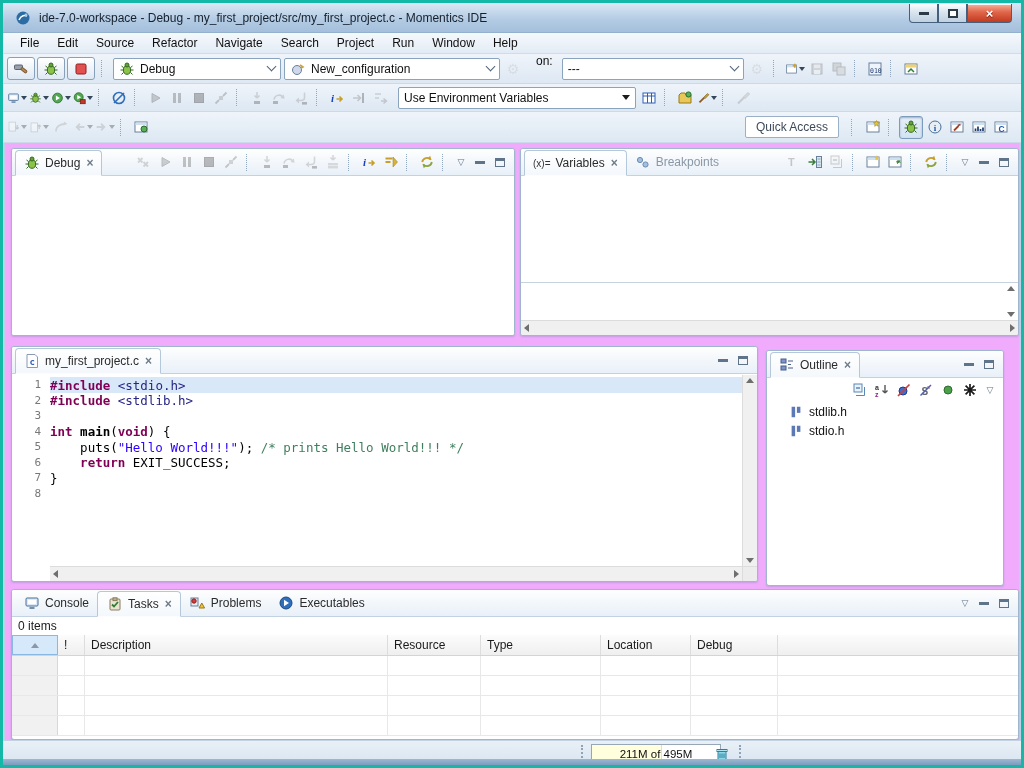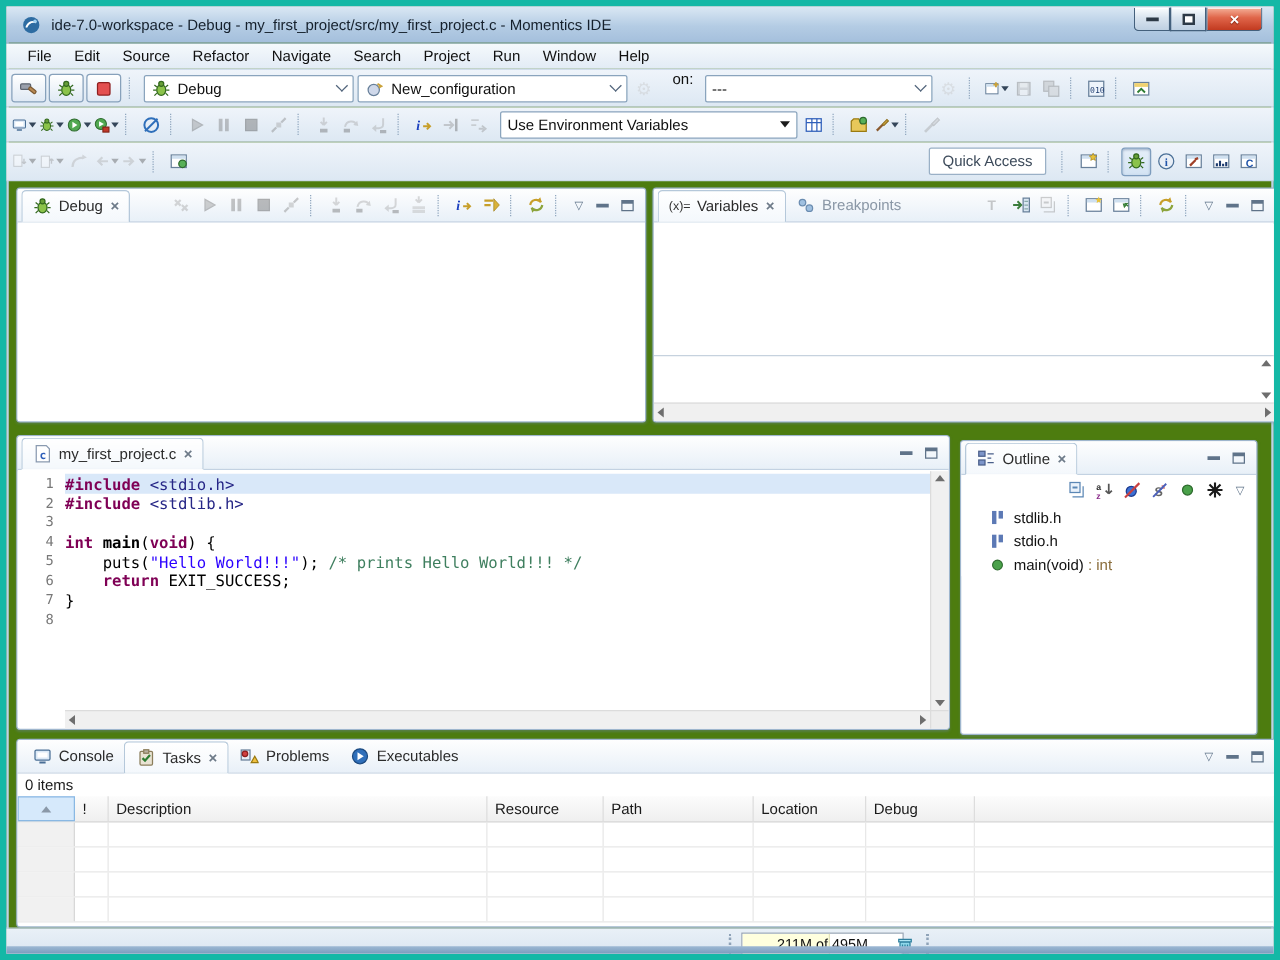--- a/index.html
+++ b/index.html
@@ -1,18 +1,18 @@
 <!DOCTYPE html>
 <html><head>
 <meta charset="utf-8">
 <style>
 *{box-sizing:border-box;margin:0;padding:0}
 html,body{width:1024px;height:768px;overflow:hidden}
 body{font-family:"Liberation Sans",sans-serif;font-size:12px;color:#111}
-#window{position:relative;width:1024px;height:768px;background:#4d7c0f;border:5px solid #14b8a6;box-shadow:inset 0 0 0 2px #bcd2e8;overflow:hidden}
+#window{position:relative;width:1024px;height:768px;background:#f0abfc;border:3px solid #14b8a6;box-shadow:inset 0 0 0 2px #bcd2e8;overflow:hidden}
 
 
 .titlebar{position:absolute;left:0;top:0;right:0;height:30px;background:linear-gradient(#dbe8f4,#b4cce4 55%,#a4bfdc);display:flex;align-items:center;padding:0 10px;gap:6px;border-bottom:1px solid #93b0cd}
 .title-text{font-size:12px;color:#15202c;white-space:nowrap}
 .winbtns{position:absolute;top:1px;right:9px;display:flex}
 .wbtn{width:29px;height:19px;border:1px solid #44607c;border-top:none;display:flex;align-items:center;justify-content:center;background:linear-gradient(#fcfeff,#d9e4ef 45%,#bed0e2);box-shadow:inset 0 1px 0 #fff}
 .wbtn.min{border-radius:0 0 0 4px}
 .wbtn.close{width:45px;background:linear-gradient(#f6b49c,#e0664a 45%,#c23a20);border-radius:0 0 4px 0}
 .glyph-min{width:10px;height:3px;background:#2d3a47}
 .glyph-max{width:10px;height:9px;border:2px solid #2d3a47;background:#fff}
@@ -791,28 +791,20 @@
         </div>
         <div class="outl-item">
           <span class="ic" style="width:14px">
             <svg width="16" height="16" viewBox="0 0 16 16">
               <rect x="3" y="2" width="4" height="12" fill="#5c79b5"></rect>
               <rect x="9" y="2" width="4" height="7" fill="#5c79b5"></rect>
             </svg>
           </span>
           <span>stdio.h<span class="osuffix"></span></span>
         </div>
-        <div class="outl-item">
-          <span class="ic" style="width:14px">
-            <svg width="16" height="16" viewBox="0 0 16 16">
-              <circle cx="8" cy="8" r="4.5" fill="#4aa14a" stroke="#2e6b2e"></circle>
-            </svg>
-          </span>
-          <span>main(void)<span class="osuffix"> : int</span></span>
-        </div>
       </div>
   </div>
 
   <div class="panel" id="bottompanel" style="left:8px;top:586px;width:1008px;height:151px">
     <div class="phead">
       <span style="display:flex">
           <div class="vtab ">
             <span class="ic" style="width:17px">
               <svg width="16" height="16" viewBox="0 0 16 16">
                 <rect x="2" y="3" width="12" height="8" rx="1" fill="#dce9f6" stroke="#4a6f96"></rect>
@@ -860,21 +852,21 @@
       </div>
     </div>
     <div class="items-count">0 items</div>
     <div class="thead">
         <div class="th th-sel" style="width: 46px;">
           <span class="sortup"></span>
         </div>
         <div class="th" style="width: 27px;">!</div>
         <div class="th" style="width: 303px;">Description</div>
         <div class="th" style="width: 93px;">Resource</div>
-        <div class="th" style="width: 120px;">Path</div>
+        <div class="th" style="width: 120px;">Type</div>
         <div class="th" style="width: 90px;">Location</div>
         <div class="th" style="width: 87px;">Debug</div>
         <div class="th fill"></div>
       </div>
     <div>
         <div class="trow">
           <div class="td td-rowhead" style="width: 46px;"></div>
           <div class="td" style="width: 27px;"></div>
           <div class="td" style="width: 303px;"></div>
           <div class="td" style="width: 93px;"></div>

